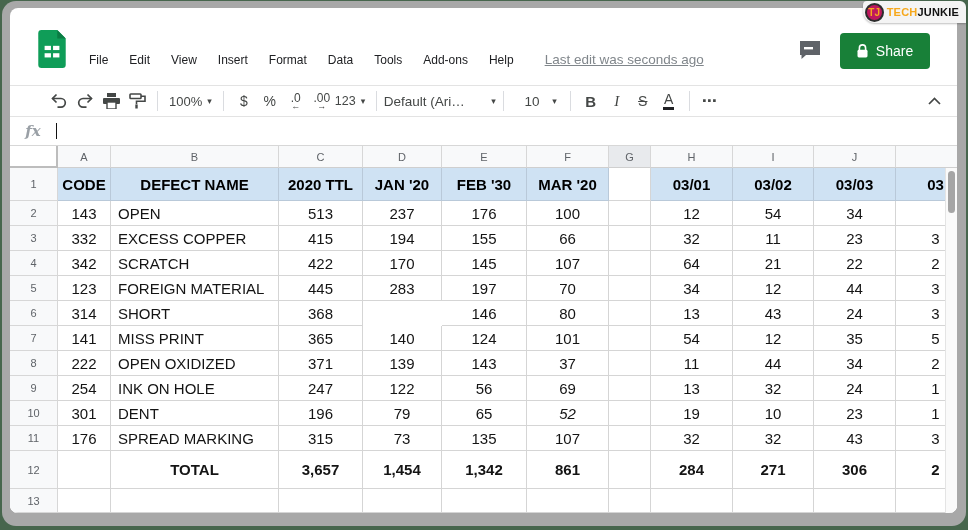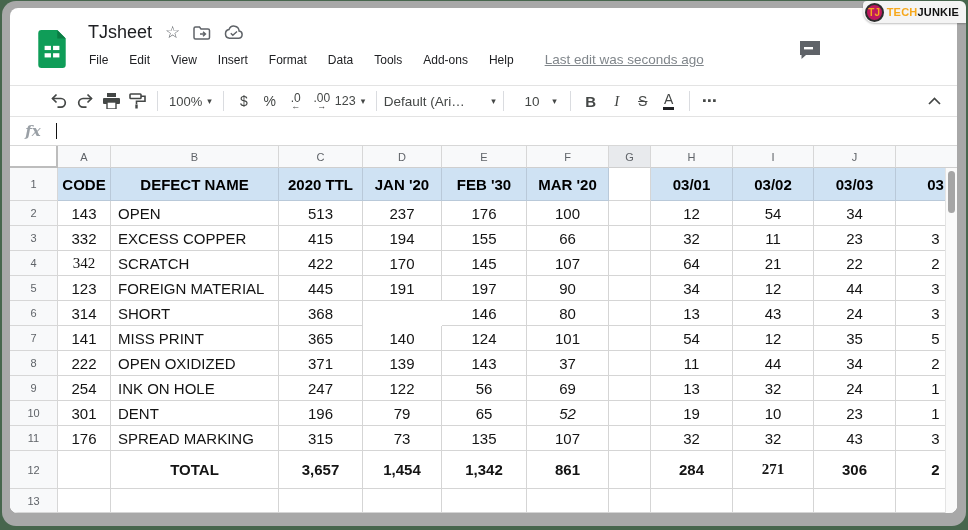--- a/index.html
+++ b/index.html
@@ -148,36 +148,20 @@
         <path d="M18 0 l8 8 h-8 z" fill="#0a7c43"></path>
         <g fill="#ffffff">
           <rect x="6" y="15" width="6" height="4"></rect>
           <rect x="14" y="15" width="6" height="4"></rect>
           <rect x="6" y="22" width="6" height="4"></rect>
           <rect x="14" y="22" width="6" height="4"></rect>
         </g>
       </svg>
     </div>
 
-    <div class="title-row">
-      <span class="doc-title">TJsheet</span>
-      <span class="hdr-ico star">☆</span>
-      <span class="hdr-ico">
-        <svg width="18" height="14" viewBox="0 0 18 14" fill="none" stroke="#5f6368" stroke-width="1.5">
-          <path d="M1 2.5 a1.5 1.5 0 0 1 1.5 -1.5 h4 l1.5 2 h7 a1.5 1.5 0 0 1 1.5 1.5 v7 a1.5 1.5 0 0 1 -1.5 1.5 h-12.5 a1.5 1.5 0 0 1 -1.5 -1.5 z"></path>
-          <path d="M7 8 h5 M10 5.7 L12.5 8 L10 10.3" stroke-width="1.4"></path>
-        </svg>
-      </span>
-      <span class="hdr-ico">
-        <svg width="20" height="15" viewBox="0 0 20 15" fill="none" stroke="#5f6368" stroke-width="1.5">
-          <path d="M5.5 13.2 h9 a3.6 3.6 0 0 0 .6 -7.15 A5.2 5.2 0 0 0 5 4.6 a4.35 4.35 0 0 0 .5 8.6 z"></path>
-          <path d="M6.8 8.3 l2 2 L13 6.5" stroke-width="1.4"></path>
-        </svg>
-      </span>
-    </div>
 
     <div class="menu-row">
       <span class="menu-item">File</span>
       <span class="menu-item">Edit</span>
       <span class="menu-item">View</span>
       <span class="menu-item">Insert</span>
       <span class="menu-item">Format</span>
       <span class="menu-item">Data</span>
       <span class="menu-item">Tools</span>
       <span class="menu-item">Add-ons</span>
@@ -185,20 +169,29 @@
       <span class="last-edit">Last edit was seconds ago</span>
     </div>
 
     <div class="comment-btn">
       <svg width="24" height="20" viewBox="0 0 24 20">
         <path d="M2 1 h20 v14 h-14 l-4.5 4 v-4 h-1.5 z" fill="#5f6368"></path>
         <rect x="6" y="7" width="9" height="2.4" fill="#ffffff"></rect>
       </svg>
     </div>
 
+    <div class="share-btn">
+      <span>
+        <svg width="11" height="14" viewBox="0 0 11 14">
+          <path d="M2.4 6 V4 a3.1 3.1 0 0 1 6.2 0 v2" fill="none" stroke="#fff" stroke-width="1.6"></path>
+          <rect x="0.5" y="5.8" width="10" height="7.6" rx="1.4" fill="#fff"></rect>
+        </svg>
+      </span>
+      <span>Share</span>
+    </div>
   </div>
 
   <div class="toolbar">
     <span class="tbtn">
       <svg width="18" height="16" viewBox="0 0 18 16" fill="none" stroke="#444746" stroke-width="1.7">
         <path d="M6.5 1.5 L2.5 5.5 L6.5 9.5"></path>
         <path d="M2.5 5.5 H11 a4.3 4.3 0 0 1 0 8.6 H7.5"></path>
       </svg>
     </span>
     <span class="tbtn">
@@ -325,40 +318,40 @@
           <div class="cell" style="flex-basis: 85px;">155</div>
           <div class="cell" style="flex-basis: 82px;">66</div>
           <div class="cell" style="flex-basis: 42px;"></div>
           <div class="cell" style="flex-basis: 82px;">32</div>
           <div class="cell" style="flex-basis: 81px;">11</div>
           <div class="cell" style="flex-basis: 82px;">23</div>
           <div class="cell" style="flex-basis: 80px;">3</div>
         </div>
         <div class="grow" style="height: 25px;">
           <div class="rownum">4</div>
-          <div class="cell" style="flex-basis: 53px; font-family: Liberation Serif, serif;">342</div>
+          <div class="cell" style="flex-basis: 53px;">342</div>
           <div class="cell left" style="flex-basis: 168px;">SCRATCH</div>
           <div class="cell" style="flex-basis: 84px;">422</div>
           <div class="cell" style="flex-basis: 79px;">170</div>
           <div class="cell" style="flex-basis: 85px;">145</div>
           <div class="cell" style="flex-basis: 82px;">107</div>
           <div class="cell" style="flex-basis: 42px;"></div>
           <div class="cell" style="flex-basis: 82px;">64</div>
           <div class="cell" style="flex-basis: 81px;">21</div>
           <div class="cell" style="flex-basis: 82px;">22</div>
           <div class="cell" style="flex-basis: 80px;">2</div>
         </div>
         <div class="grow" style="height: 25px;">
           <div class="rownum">5</div>
           <div class="cell" style="flex-basis: 53px;">123</div>
           <div class="cell left" style="flex-basis: 168px;">FOREIGN MATERIAL</div>
           <div class="cell" style="flex-basis: 84px;">445</div>
-          <div class="cell" style="flex-basis: 79px;">191</div>
+          <div class="cell" style="flex-basis: 79px;">283</div>
           <div class="cell" style="flex-basis: 85px;">197</div>
-          <div class="cell" style="flex-basis: 82px;">90</div>
+          <div class="cell" style="flex-basis: 82px;">70</div>
           <div class="cell" style="flex-basis: 42px;"></div>
           <div class="cell" style="flex-basis: 82px;">34</div>
           <div class="cell" style="flex-basis: 81px;">12</div>
           <div class="cell" style="flex-basis: 82px;">44</div>
           <div class="cell" style="flex-basis: 80px;">3</div>
         </div>
         <div class="grow" style="height: 25px;">
           <div class="rownum">6</div>
           <div class="cell" style="flex-basis: 53px;">314</div>
           <div class="cell left" style="flex-basis: 168px;">SHORT</div>
@@ -445,21 +438,21 @@
         <div class="grow total" style="height: 38px;">
           <div class="rownum">12</div>
           <div class="cell" style="flex-basis: 53px;"></div>
           <div class="cell" style="flex-basis: 168px;">TOTAL</div>
           <div class="cell" style="flex-basis: 84px;">3,657</div>
           <div class="cell" style="flex-basis: 79px;">1,454</div>
           <div class="cell" style="flex-basis: 85px;">1,342</div>
           <div class="cell" style="flex-basis: 82px;">861</div>
           <div class="cell" style="flex-basis: 42px;"></div>
           <div class="cell" style="flex-basis: 82px;">284</div>
-          <div class="cell" style="flex-basis: 81px; font-family: Liberation Serif, serif;">271</div>
+          <div class="cell" style="flex-basis: 81px;">271</div>
           <div class="cell" style="flex-basis: 82px;">306</div>
           <div class="cell" style="flex-basis: 80px;">2</div>
         </div>
         <div class="grow" style="height: 24px;">
           <div class="rownum">13</div>
           <div class="cell" style="flex-basis: 53px;"></div>
           <div class="cell left" style="flex-basis: 168px;"></div>
           <div class="cell" style="flex-basis: 84px;"></div>
           <div class="cell" style="flex-basis: 79px;"></div>
           <div class="cell" style="flex-basis: 85px;"></div>

